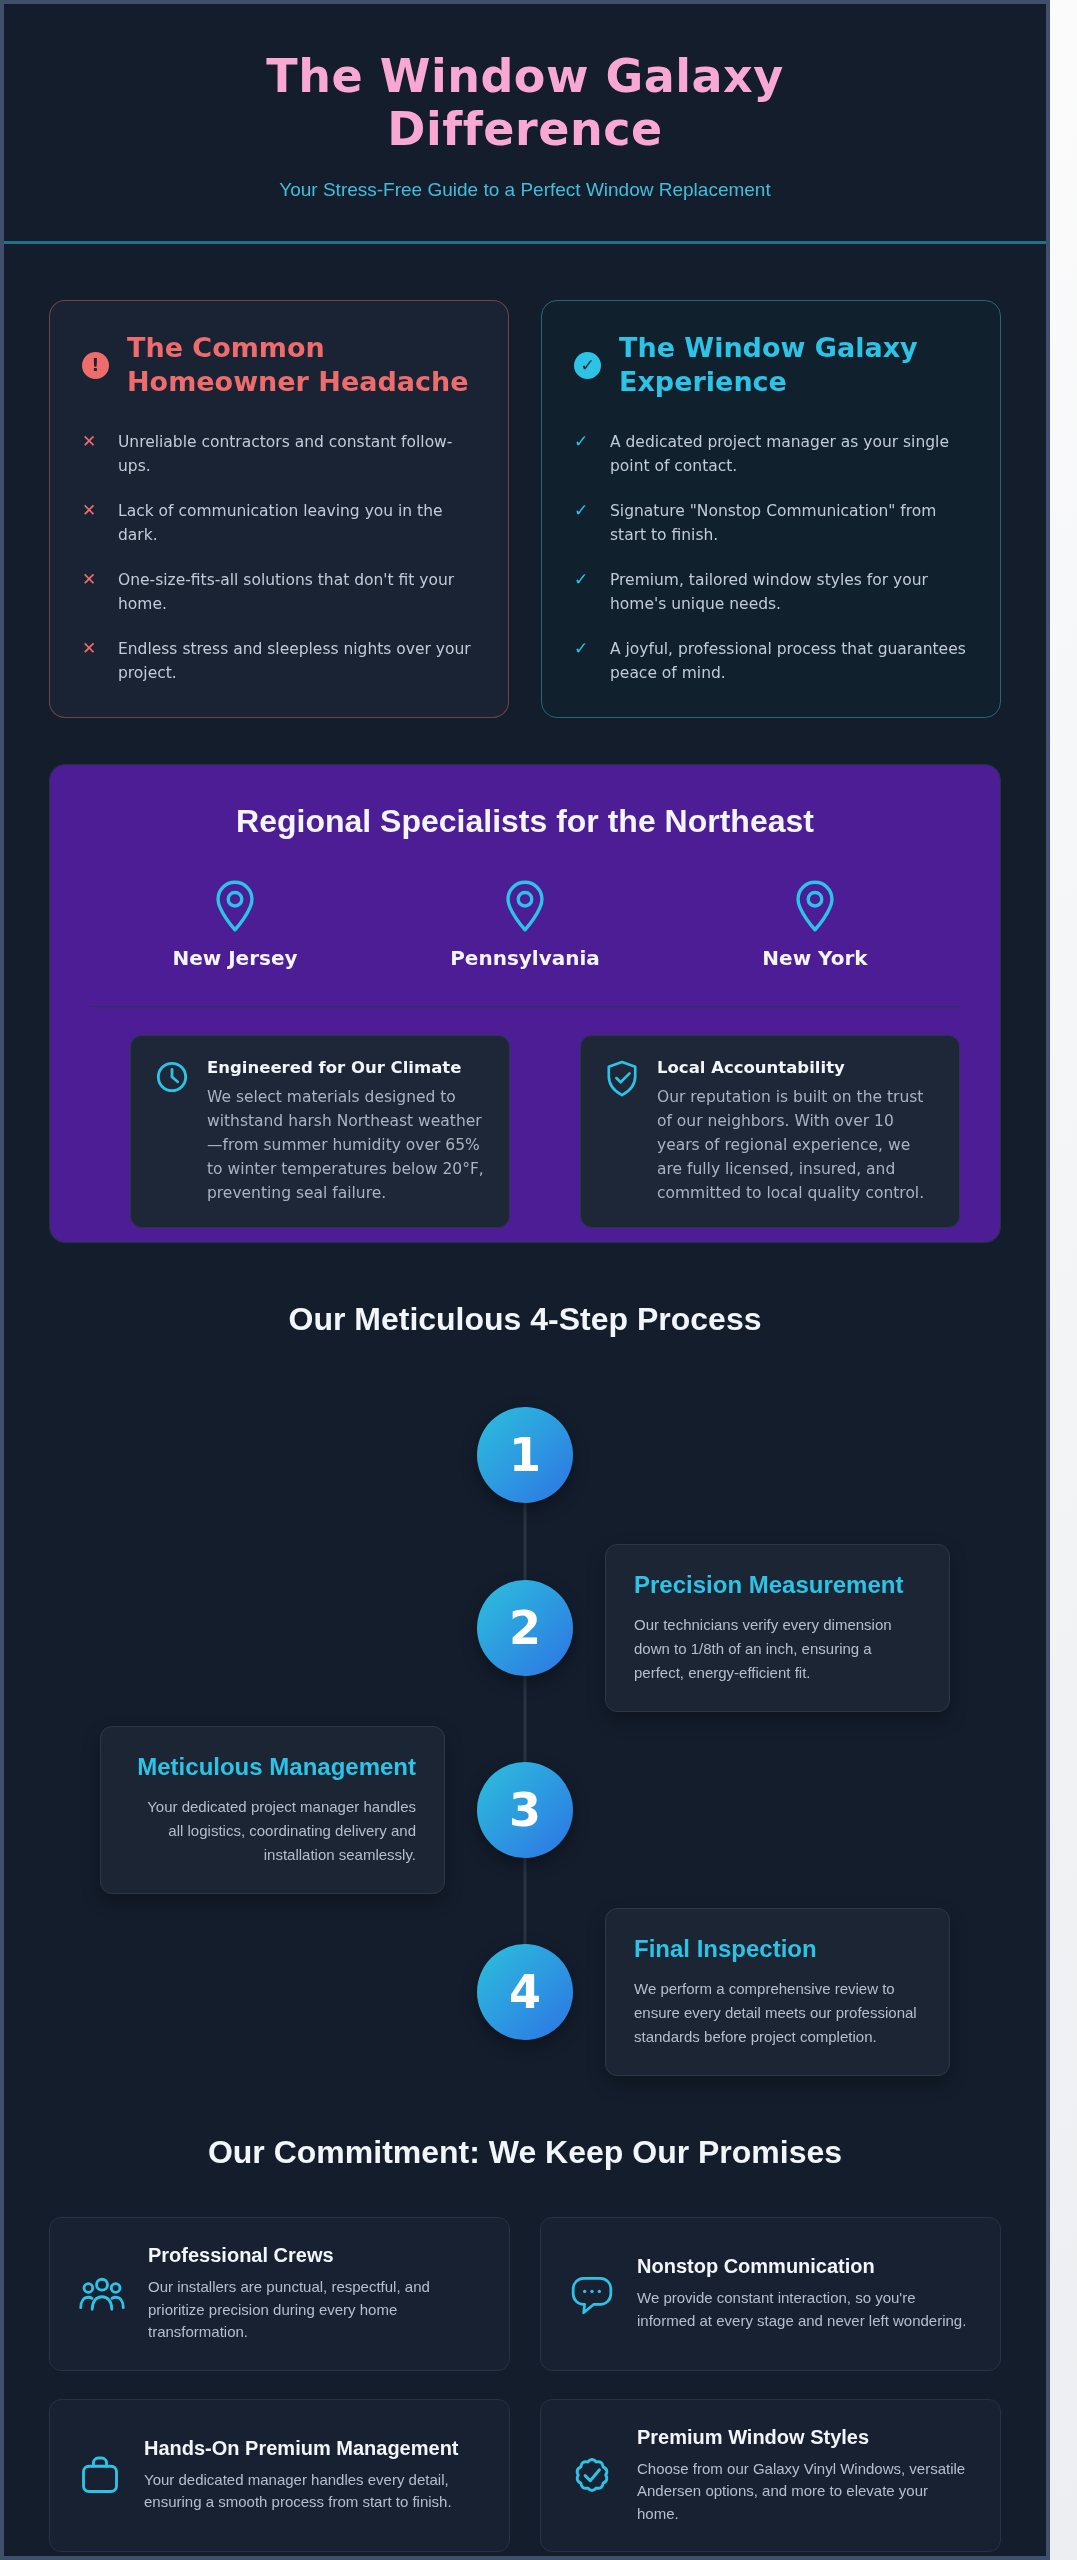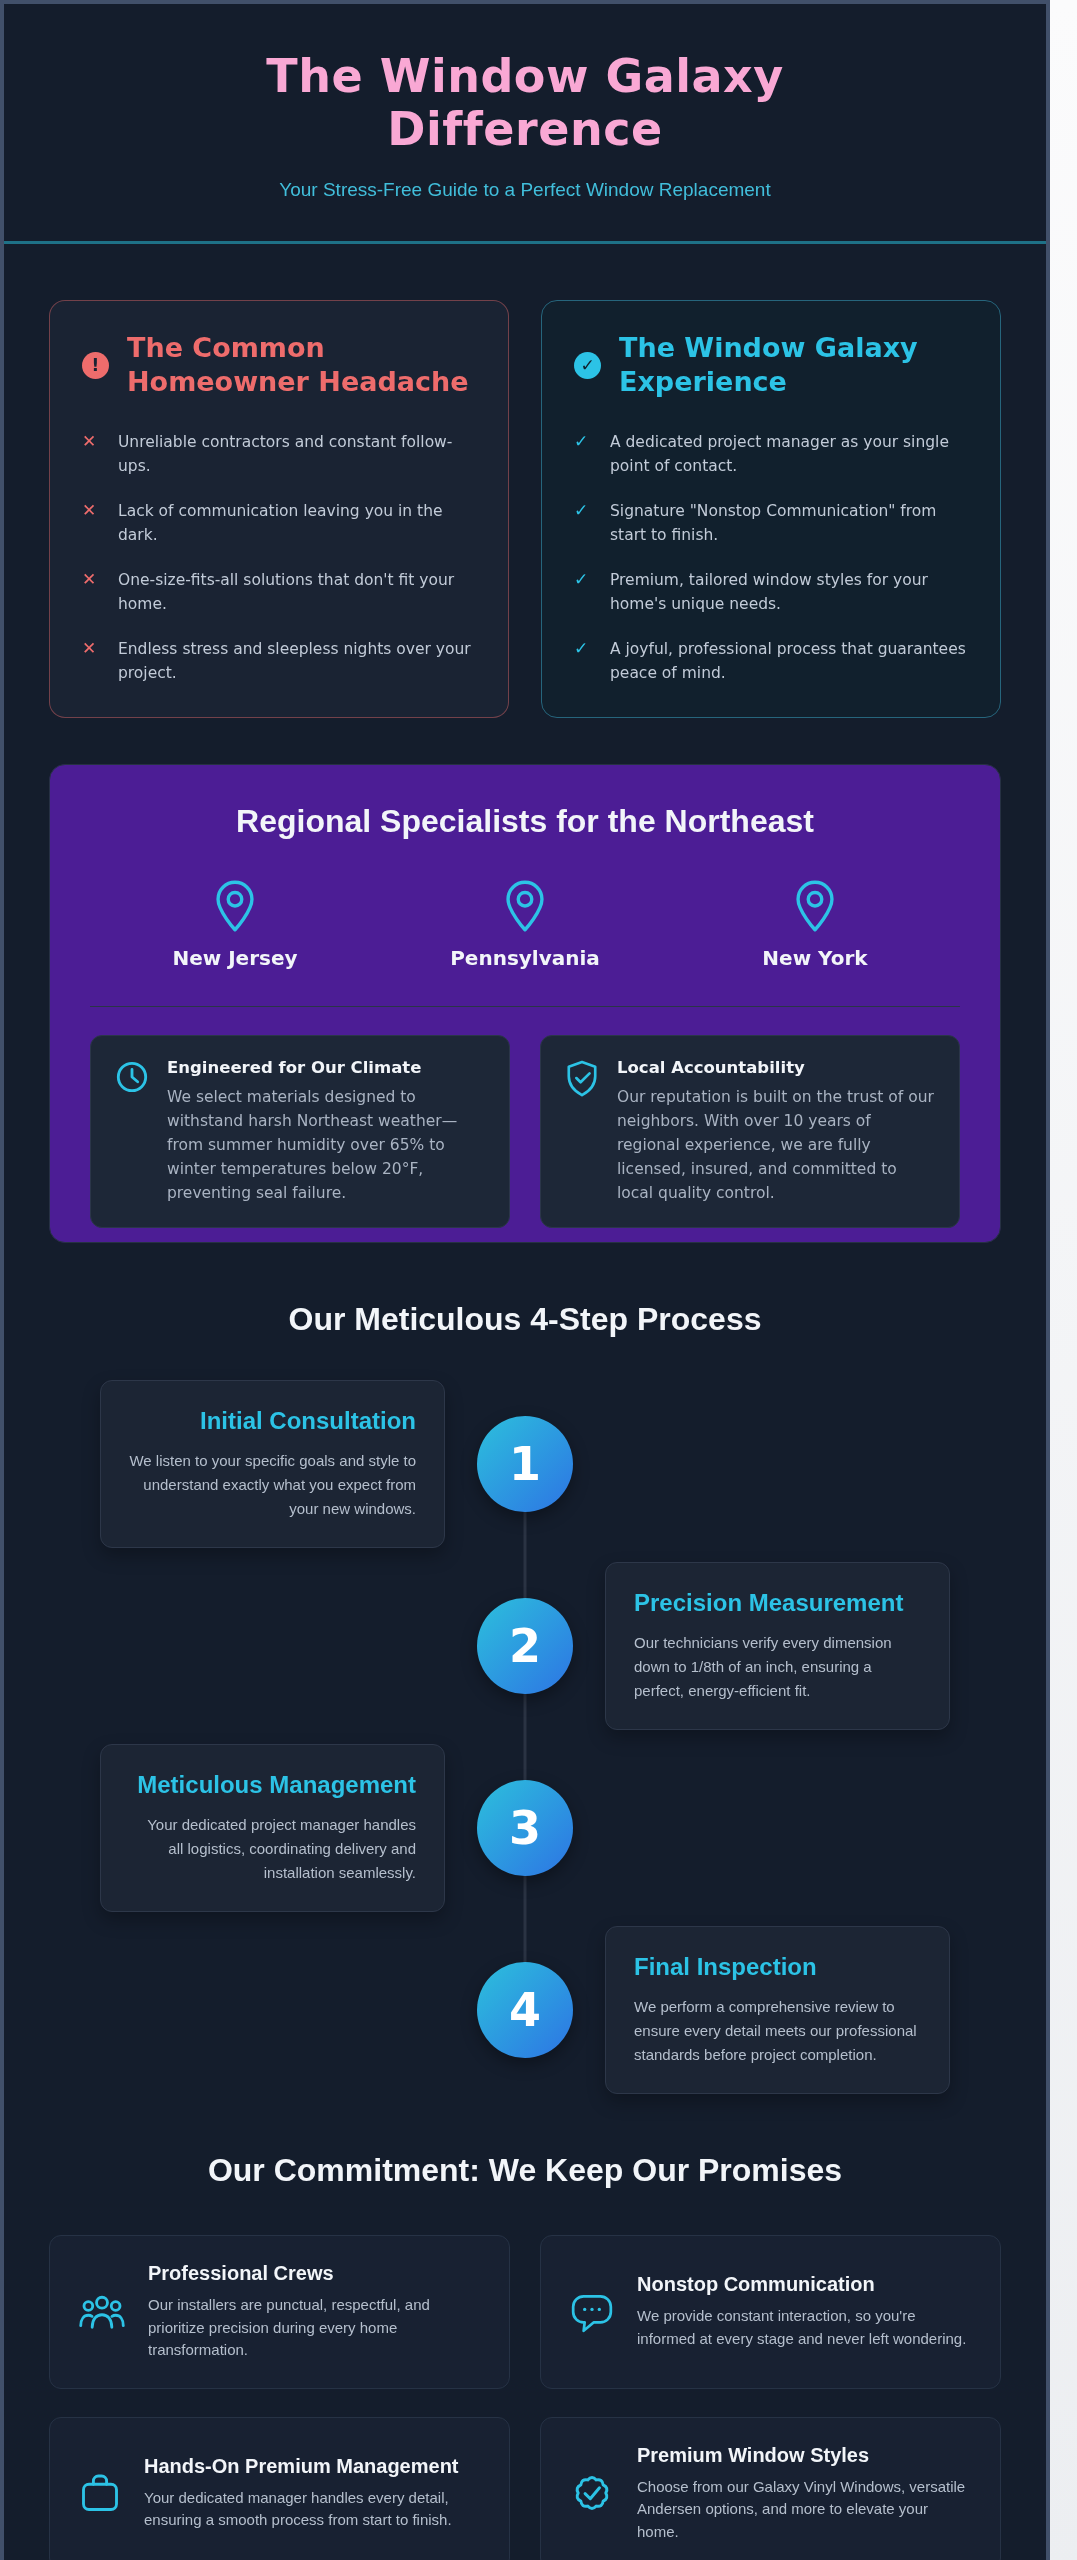--- a/index.html
+++ b/index.html
@@ -139,20 +139,21 @@
     margin-top:28px;
   }
   .feature{
     background:#1d2737;
     border:1px solid #2b3649;
     border-radius:12px;
     padding:22px 24px;
     display:flex;
     gap:18px;
     align-items:flex-start;
+    margin-left:40px;
   }
   .feature svg{flex:0 0 auto;margin-top:2px;}
   .feature-title{
     color:#f2f5f9;
     font-size:16.5px;
     font-weight:bold;
   }
   .feature-body{
     margin-top:8px;
     font-size:15.5px;
@@ -373,24 +374,20 @@
       </div>
     </div>
   </div>
 
   <h2 class="process-title">Our Meticulous 4-Step Process</h2>
 
   <div class="timeline">
     <div class="spine"></div>
 
     <div class="step-row left">
-      <div class="step-card">
-        <div class="step-title">Initial Consultation</div>
-        <div class="step-body">We listen to your specific goals and style to understand exactly what you expect from your new windows.</div>
-      </div>
       <div class="step-circle">1</div>
     </div>
 
     <div class="step-row right">
       <div class="step-circle">2</div>
       <div class="step-card">
         <div class="step-title">Precision Measurement</div>
         <div class="step-body">Our technicians verify every dimension down to 1/8th of an inch, ensuring a perfect, energy-efficient fit.</div>
       </div>
     </div>

